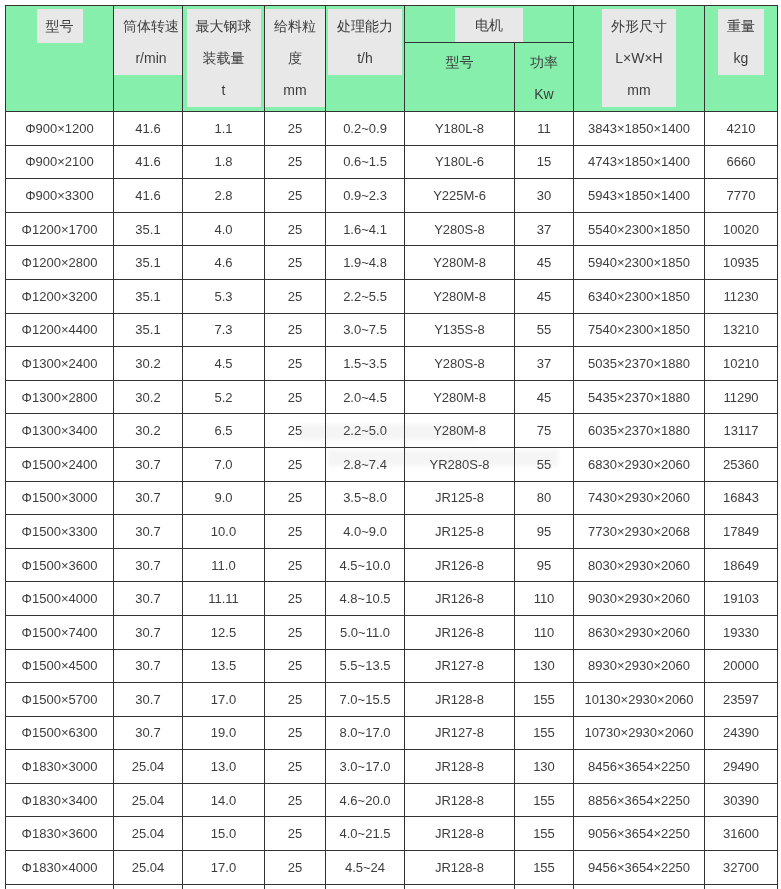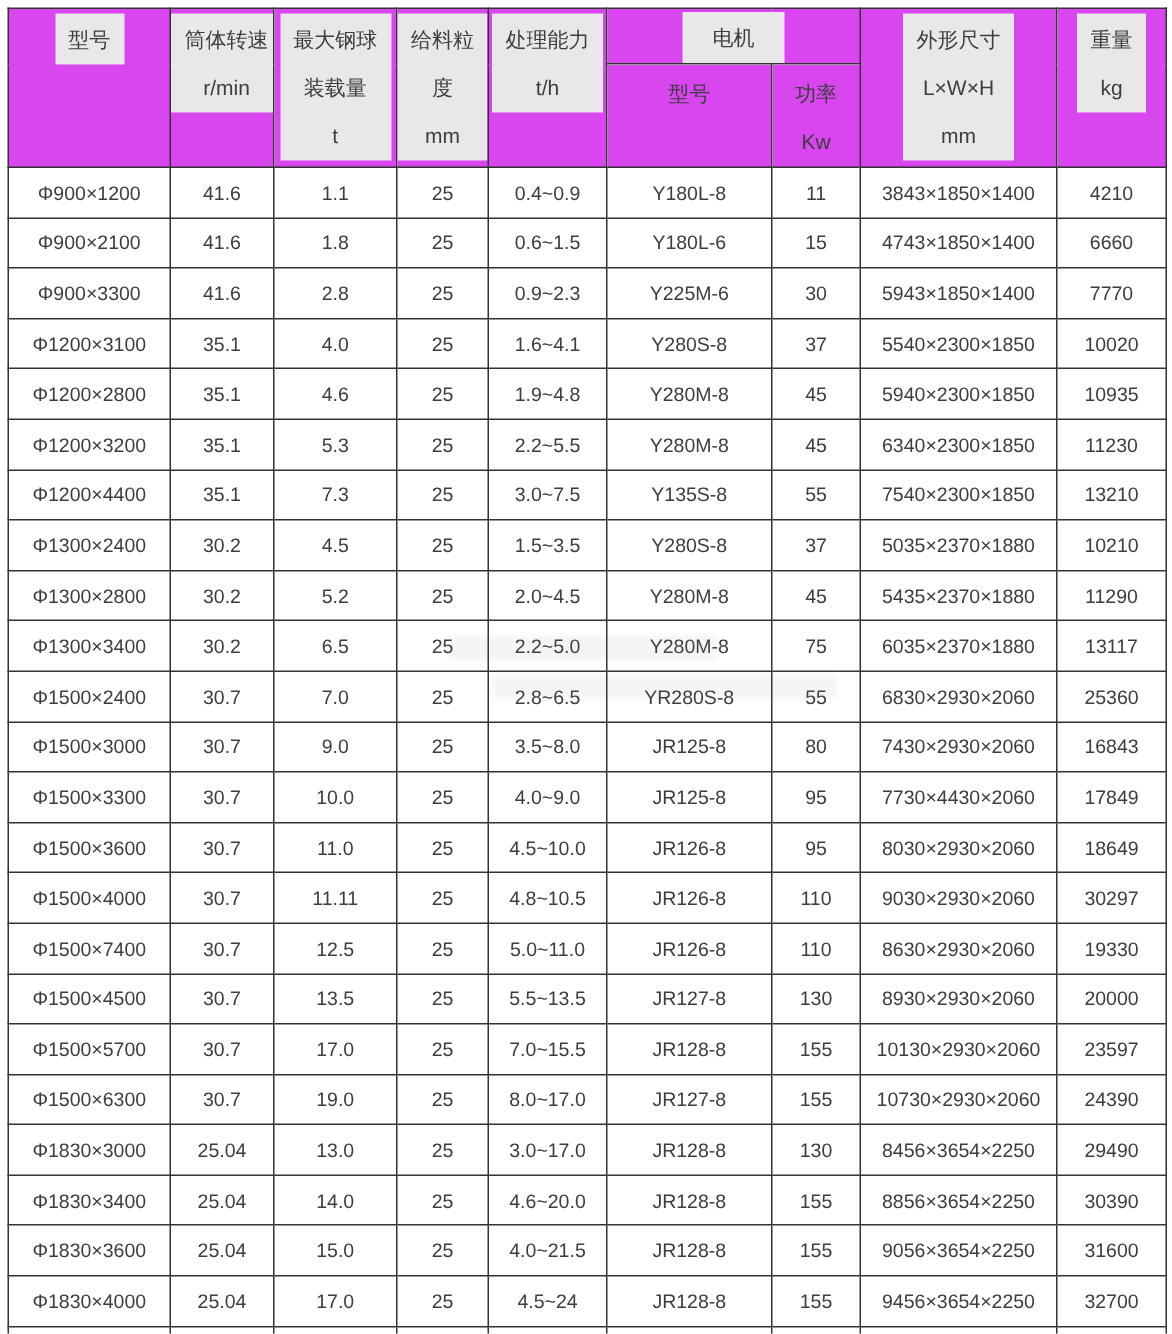--- a/index.html
+++ b/index.html
@@ -27,21 +27,21 @@
     overflow: hidden;
     white-space: nowrap;
   }
   .spec td {
     height: 32.6px;
     font-size: 13px;
   }
   .spec th {
     font-weight: normal;
     vertical-align: top;
-    background: #d946ef;
+    background: #86efac;
   }
   
   .hl {
     display: inline-block;
     background: #e8e8e8;
     margin-top: 3px;
     padding: 1px 9px;
     line-height: 32px;
     font-size: 14px;
   }
@@ -153,21 +153,21 @@
           </div>
         </th>
       </tr>
     </thead>
     <tbody>
         <tr>
           <td>Φ900×1200</td>
           <td>41.6</td>
           <td>1.1</td>
           <td>25</td>
-          <td>0.4~0.9</td>
+          <td>0.2~0.9</td>
           <td>Y180L-8</td>
           <td>11</td>
           <td>3843×1850×1400</td>
           <td>4210</td>
         </tr>
         <tr>
           <td>Φ900×2100</td>
           <td>41.6</td>
           <td>1.8</td>
           <td>25</td>
@@ -182,21 +182,21 @@
           <td>41.6</td>
           <td>2.8</td>
           <td>25</td>
           <td>0.9~2.3</td>
           <td>Y225M-6</td>
           <td>30</td>
           <td>5943×1850×1400</td>
           <td>7770</td>
         </tr>
         <tr>
-          <td>Φ1200×3100</td>
+          <td>Φ1200×1700</td>
           <td>35.1</td>
           <td>4.0</td>
           <td>25</td>
           <td>1.6~4.1</td>
           <td>Y280S-8</td>
           <td>37</td>
           <td>5540×2300×1850</td>
           <td>10020</td>
         </tr>
         <tr>
@@ -263,21 +263,21 @@
           <td>Y280M-8</td>
           <td>75</td>
           <td>6035×2370×1880</td>
           <td>13117</td>
         </tr>
         <tr>
           <td>Φ1500×2400</td>
           <td>30.7</td>
           <td>7.0</td>
           <td>25</td>
-          <td>2.8~6.5</td>
+          <td>2.8~7.4</td>
           <td>YR280S-8</td>
           <td>55</td>
           <td>6830×2930×2060</td>
           <td>25360</td>
         </tr>
         <tr>
           <td>Φ1500×3000</td>
           <td>30.7</td>
           <td>9.0</td>
           <td>25</td>
@@ -288,21 +288,21 @@
           <td>16843</td>
         </tr>
         <tr>
           <td>Φ1500×3300</td>
           <td>30.7</td>
           <td>10.0</td>
           <td>25</td>
           <td>4.0~9.0</td>
           <td>JR125-8</td>
           <td>95</td>
-          <td>7730×4430×2060</td>
+          <td>7730×2930×2068</td>
           <td>17849</td>
         </tr>
         <tr>
           <td>Φ1500×3600</td>
           <td>30.7</td>
           <td>11.0</td>
           <td>25</td>
           <td>4.5~10.0</td>
           <td>JR126-8</td>
           <td>95</td>
@@ -311,21 +311,21 @@
         </tr>
         <tr>
           <td>Φ1500×4000</td>
           <td>30.7</td>
           <td>11.11</td>
           <td>25</td>
           <td>4.8~10.5</td>
           <td>JR126-8</td>
           <td>110</td>
           <td>9030×2930×2060</td>
-          <td>30297</td>
+          <td>19103</td>
         </tr>
         <tr>
           <td>Φ1500×7400</td>
           <td>30.7</td>
           <td>12.5</td>
           <td>25</td>
           <td>5.0~11.0</td>
           <td>JR126-8</td>
           <td>110</td>
           <td>8630×2930×2060</td>

